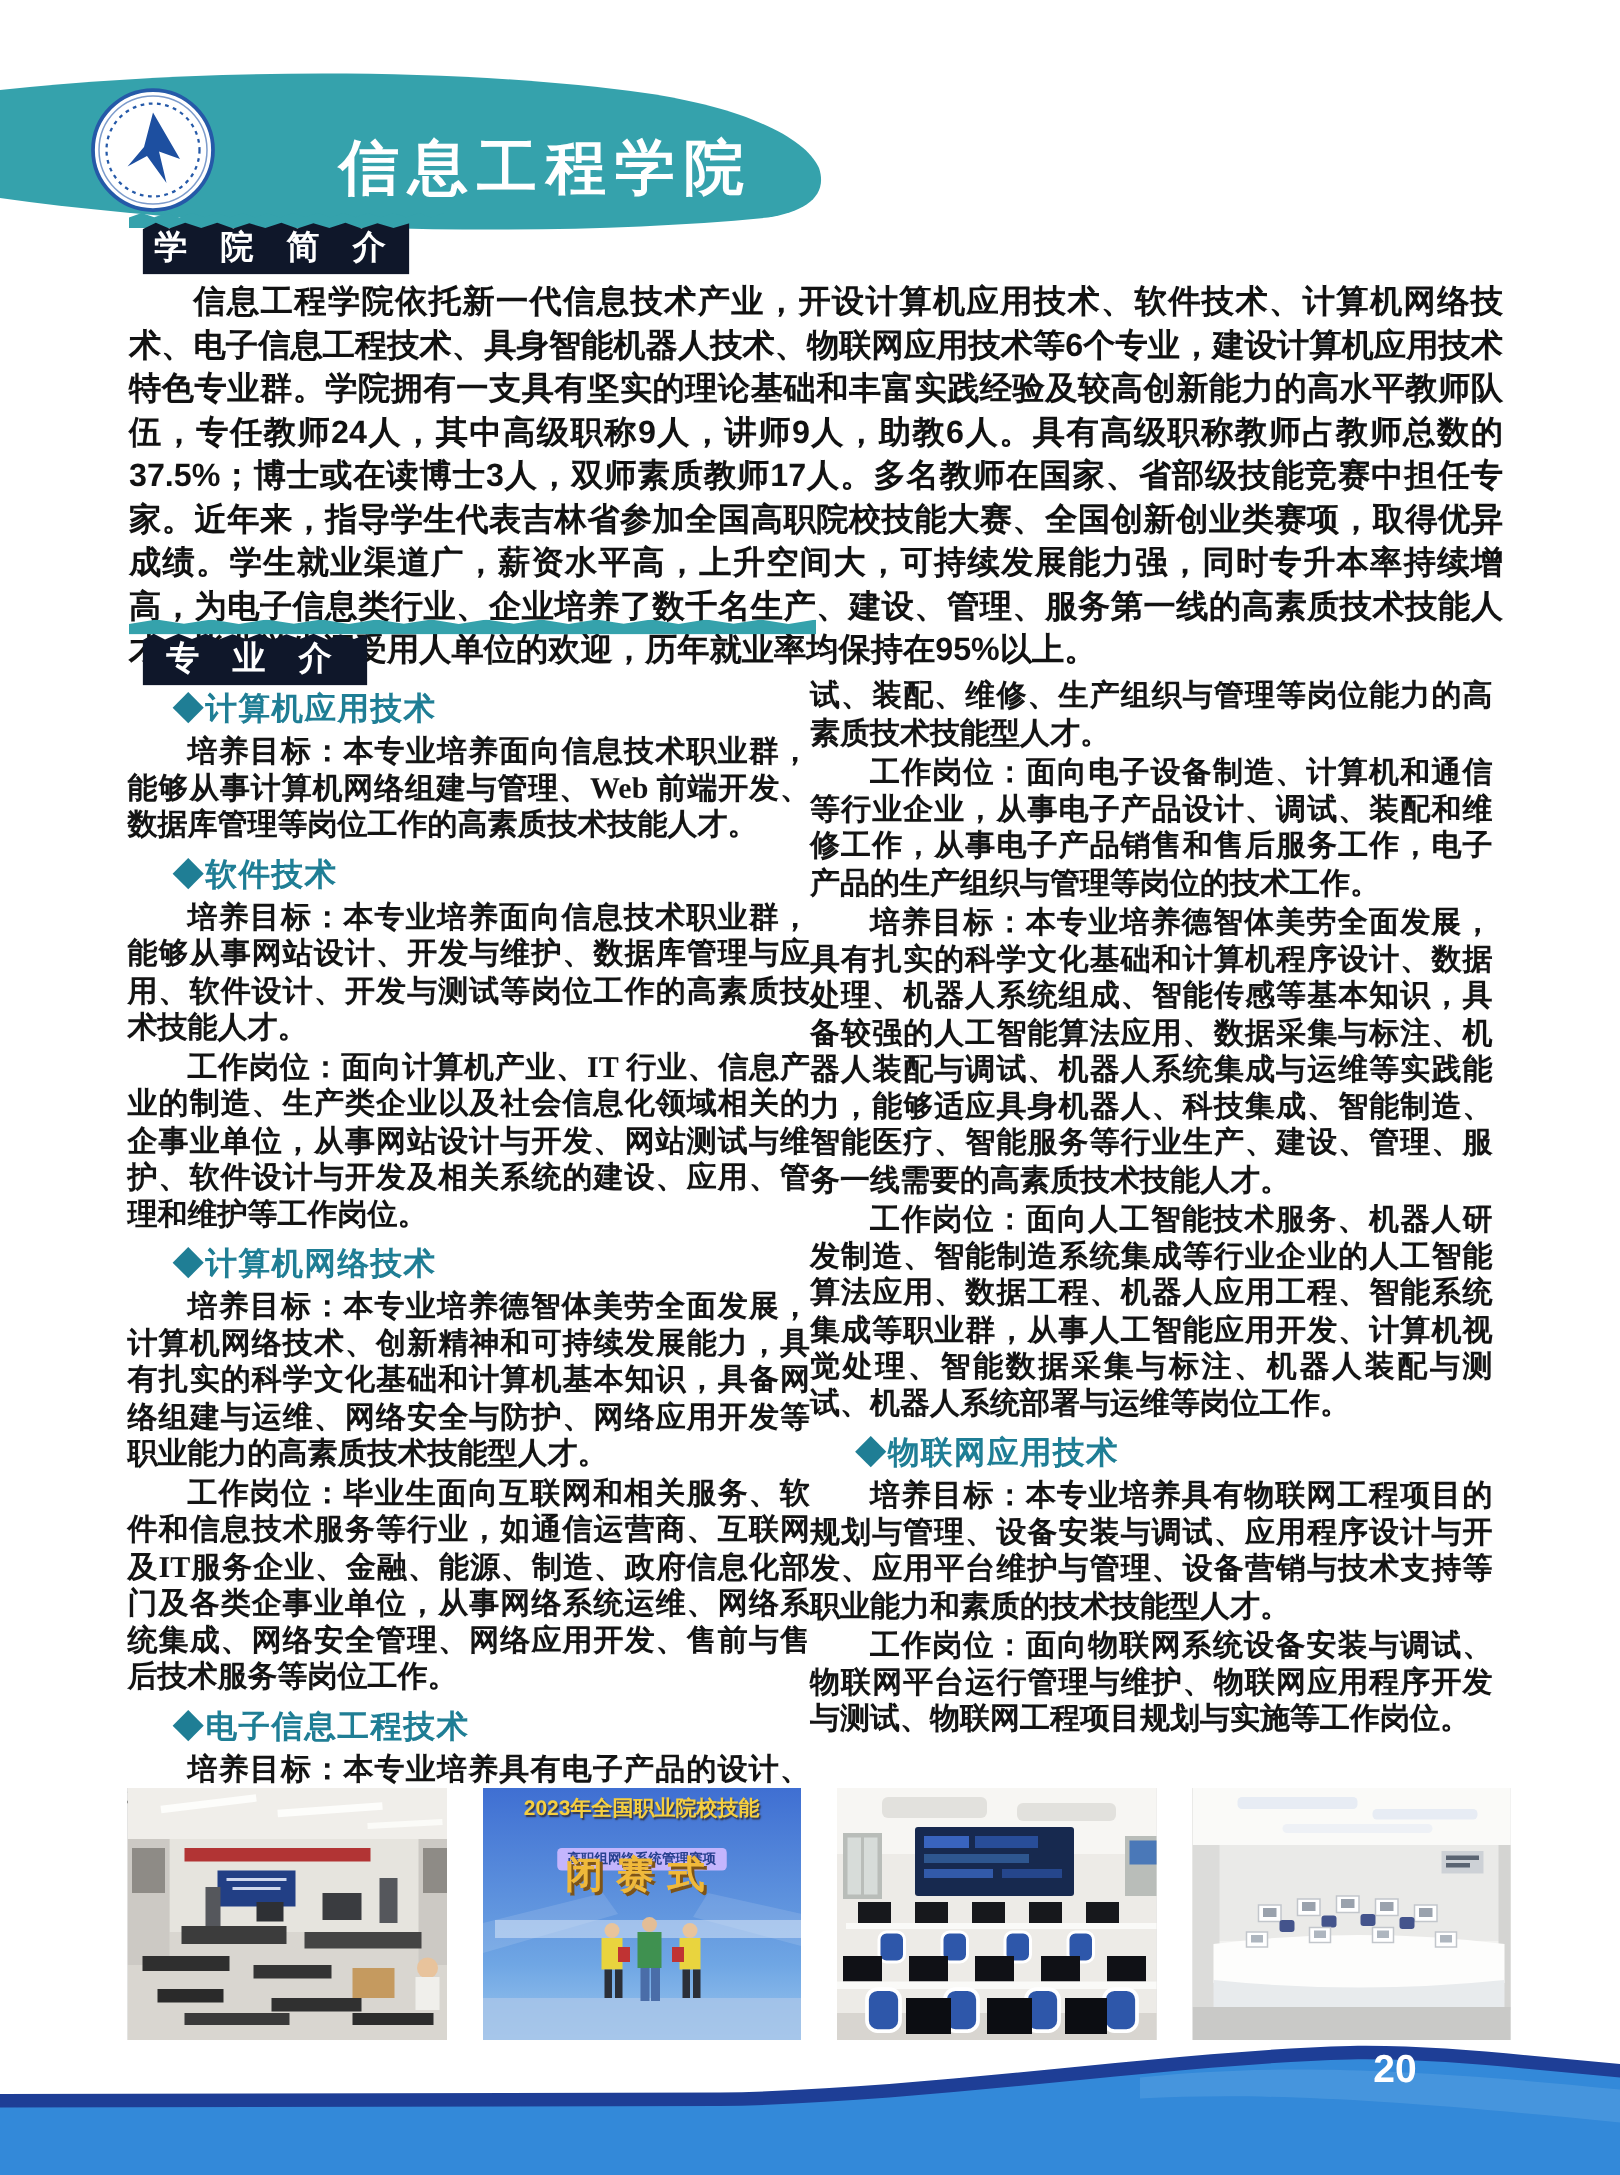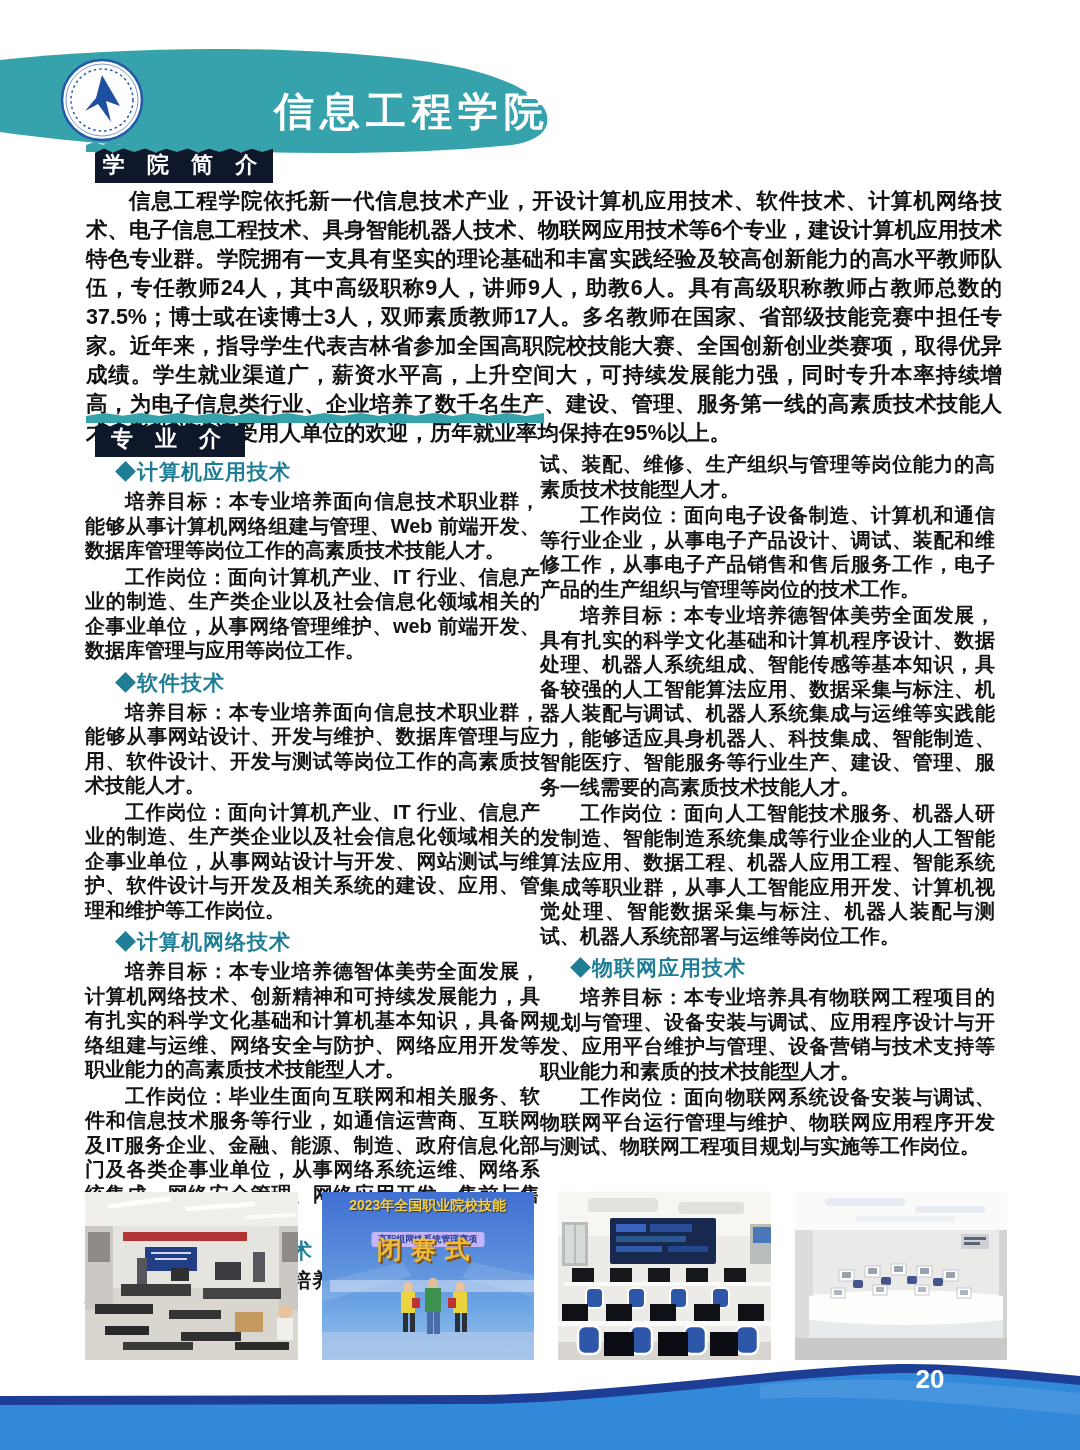--- a/index.html
+++ b/index.html
@@ -2,21 +2,21 @@
 <html><head>
 <meta charset="utf-8">
 <style>
   html,body{margin:0;padding:0;background:#888;}
   .page{position:relative;width:1080px;height:1450px;background:#ffffff;overflow:hidden;
         font-family:"Liberation Sans",sans-serif;margin:0 auto;}
 
   
   .header-band{position:absolute;left:0;top:40px;width:600px;height:120px;}
   .logo{position:absolute;left:60px;top:58px;width:84px;height:84px;}
-  .header-title{position:absolute;left:178px;top:84px;width:372px;text-align:right;
+  .header-title{position:absolute;left:178px;top:84px;width:372px;text-align:center;
     color:#fff;font-size:40px;font-weight:800;letter-spacing:6px;white-space:nowrap;}
 
   
   .wave-strip{position:absolute;height:10px;background:#35a2ac;
     clip-path:polygon(0 30%,4% 0,8% 28%,12% 0,16% 30%,20% 0,24% 28%,28% 0,32% 30%,36% 0,40% 28%,44% 0,48% 30%,52% 0,56% 28%,60% 0,64% 30%,68% 0,72% 28%,76% 0,80% 30%,84% 0,88% 28%,92% 0,96% 30%,100% 0,100% 100%,0 100%);}
   .section-box{position:absolute;background:#0f172a;color:#fff;font-weight:700;
     font-size:22px;letter-spacing:8px;text-align:center;line-height:36px;height:36px;
     clip-path:polygon(0 16%,5% 4%,10% 15%,16% 4%,22% 14%,28% 4%,34% 15%,40% 5%,46% 14%,52% 4%,58% 15%,64% 5%,70% 14%,76% 4%,82% 15%,88% 5%,94% 14%,100% 5%,100% 100%,0 100%);}
   .intro-box{left:95px;top:147px;width:178px;}
   .majors-box{left:95px;top:421px;width:150px;}
@@ -24,21 +24,21 @@
   
   .intro-text{position:absolute;left:86px;top:187px;width:916px;font-size:21.5px;
     line-height:29px;font-weight:700;color:#121212;text-align:justify;text-indent:2em;}
 
   
   .columns{position:absolute;left:85px;top:452px;width:925px;display:flex;}
   .col{width:455px;}
   .major-heading{color:#1f7e95;font-size:21px;font-weight:800;padding-left:30px;
     margin:6px 0 3px;letter-spacing:1px;}
   .para{font-size:20px;line-height:24.5px;font-weight:700;color:#141414;
-    text-align:justify;text-indent:2em;margin:0 0 2px;}
+    text-align:justify;text-indent:2em;margin:0 0 2px;font-family:Liberation Serif, serif;}
   .para.no-indent{text-indent:0;}
 
   
   .photos{position:absolute;left:85px;top:1192px;width:922px;display:flex;gap:24px;}
   .photo{position:relative;width:222px;height:168px;overflow:hidden;background:#ccc;}
   .photo svg{display:block;}
   .p2-overlay{position:absolute;left:0;top:0;width:100%;height:100%;text-align:center;}
   .p2-line1{position:absolute;top:5px;left:50%;transform:translateX(-50%);white-space:nowrap;
     color:#f6cf3f;font-weight:800;font-size:14px;text-shadow:1px 1px 1px #334;}
   .p2-line2{position:absolute;top:40px;left:50%;transform:translateX(-50%);white-space:nowrap;
@@ -77,21 +77,20 @@
 
   <div class="wave-strip" style="left:86px;top:413px;width:458px;"></div>
   <div class="section-box majors-box">
     <span>专 业 介 绍</span>
   </div>
 
   <div class="columns">
     <div class="col">
         <div class="major-heading">◆计算机应用技术</div>
         <div class="para">培养目标：本专业培养面向信息技术职业群，能够从事计算机网络组建与管理、Web 前端开发、数据库管理等岗位工作的高素质技术技能人才。</div>
-        <div class="para">工作岗位：面向计算机产业、IT 行业、信息产业的制造、生产类企业以及社会信息化领域相关的企事业单位，从事网络管理维护、web 前端开发、数据库管理与应用等岗位工作。</div>
         <div class="major-heading">◆软件技术</div>
         <div class="para">培养目标：本专业培养面向信息技术职业群，能够从事网站设计、开发与维护、数据库管理与应用、软件设计、开发与测试等岗位工作的高素质技术技能人才。</div>
         <div class="para">工作岗位：面向计算机产业、IT 行业、信息产业的制造、生产类企业以及社会信息化领域相关的企事业单位，从事网站设计与开发、网站测试与维护、软件设计与开发及相关系统的建设、应用、管理和维护等工作岗位。</div>
         <div class="major-heading">◆计算机网络技术</div>
         <div class="para">培养目标：本专业培养德智体美劳全面发展，计算机网络技术、创新精神和可持续发展能力，具有扎实的科学文化基础和计算机基本知识，具备网络组建与运维、网络安全与防护、网络应用开发等职业能力的高素质技术技能型人才。</div>
         <div class="para">工作岗位：毕业生面向互联网和相关服务、软件和信息技术服务等行业，如通信运营商、互联网及IT服务企业、金融、能源、制造、政府信息化部门及各类企事业单位，从事网络系统运维、网络系统集成、网络安全管理、网络应用开发、售前与售后技术服务等岗位工作。</div>
         <div class="major-heading">◆电子信息工程技术</div>
         <div class="para">培养目标：本专业培养具有电子产品的设计、调</div>
       </div>
     <div class="col">

